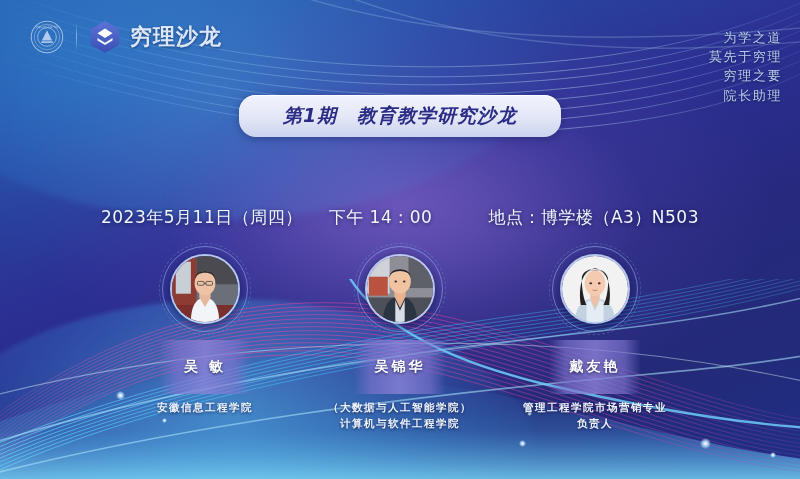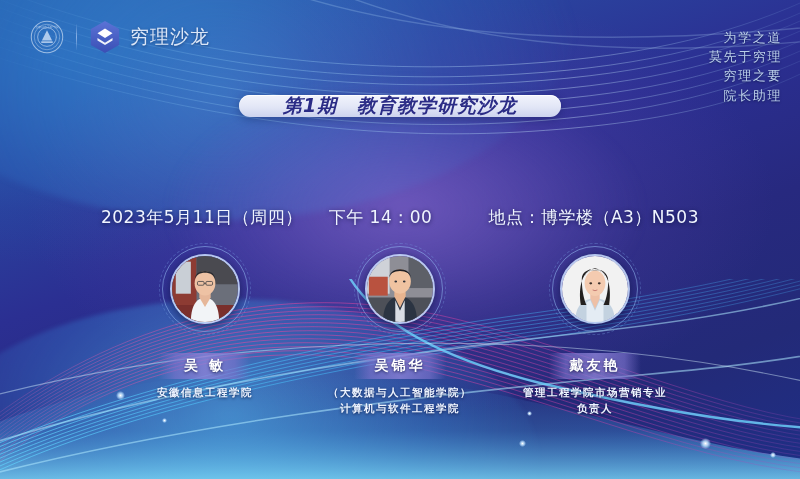--- a/index.html
+++ b/index.html
@@ -73,22 +73,22 @@
     z-index: 6;
   }
   .crest { width: 34px; height: 34px; opacity: 0.88; }
   .divider-v {
     width: 1px; height: 26px;
     background: linear-gradient(to bottom, rgba(200,220,255,0.05), rgba(200,220,255,0.6), rgba(200,220,255,0.05));
   }
   .brand { display: flex; align-items: center; gap: 9px; }
   .brand-mark { width: 32px; height: 34px; }
   .brand-text {
-    font-size: 19px;
-    font-weight: 400;
+    font-size: 22px;
+    font-weight: 700;
     color: #dbe6f7;
     letter-spacing: 1px;
     font-family: "DejaVu Sans", "Liberation Sans", sans-serif;
     text-shadow: 0 1px 3px rgba(0,20,60,0.5);
     text-align: center;
   }
 
   
   .motto {
     position: absolute;
@@ -103,21 +103,21 @@
     letter-spacing: 1.6px;
     font-family: "DejaVu Sans", "Liberation Sans", sans-serif;
     text-shadow: 0 1px 2px rgba(0,15,50,0.55);
   }
 
   
   .badge {
     position: absolute;
     left: 50%; top: 95px;
     transform: translateX(-50%);
-    width: 322px; height: 22px;
+    width: 322px; height: 42px;
     border-radius: 17px;
     background: linear-gradient(180deg, #f2f4fc 0%, #e2e6f6 55%, #ccd3ee 100%);
     box-shadow: 0 2px 8px rgba(10,20,70,0.35), inset 0 1px 0 rgba(255,255,255,0.9);
     display: flex; align-items: center; justify-content: center;
     z-index: 7;
   }
   .badge-text {
     font-size: 19px;
     font-weight: 700;
     font-style: italic;
@@ -200,23 +200,23 @@
     position: relative;
     width: 70px; height: 70px;
     border-radius: 50%;
     overflow: hidden;
     border: 2px solid rgba(205,225,255,0.85);
     box-shadow: 0 2px 10px rgba(5,15,55,0.55);
   }
   .photo .pic { position: absolute; inset: 0; }
 
   .nameplate {
-    margin-top: 21px;
+    margin-top: 8px;
     min-width: 92px;
-    padding: 4px 16px;
+    padding: 18px 16px;
     text-align: center;
     background: linear-gradient(90deg, rgba(120,110,200,0.0) 0%, rgba(125,115,205,0.65) 18%, rgba(140,130,215,0.8) 50%, rgba(125,115,205,0.65) 82%, rgba(120,110,200,0.0) 100%);
   }
   .name {
     font-size: 14px;
     font-weight: 700;
     color: #ffffff;
     letter-spacing: 3px;
     text-shadow: 0 1px 3px rgba(5,12,50,0.7);
   }

